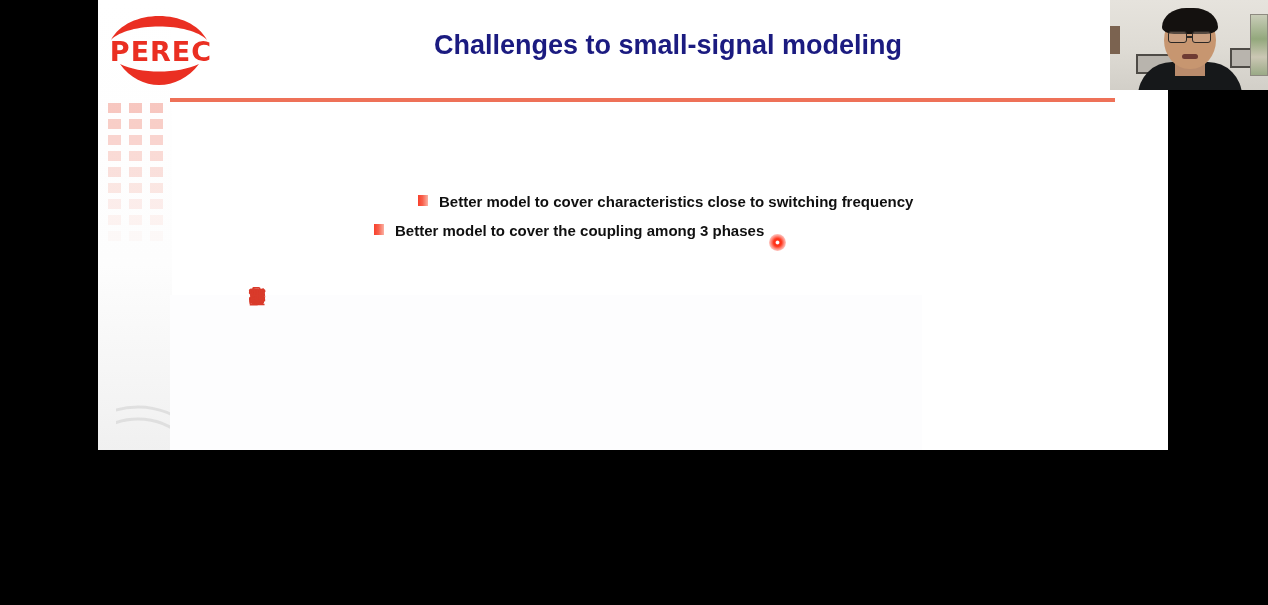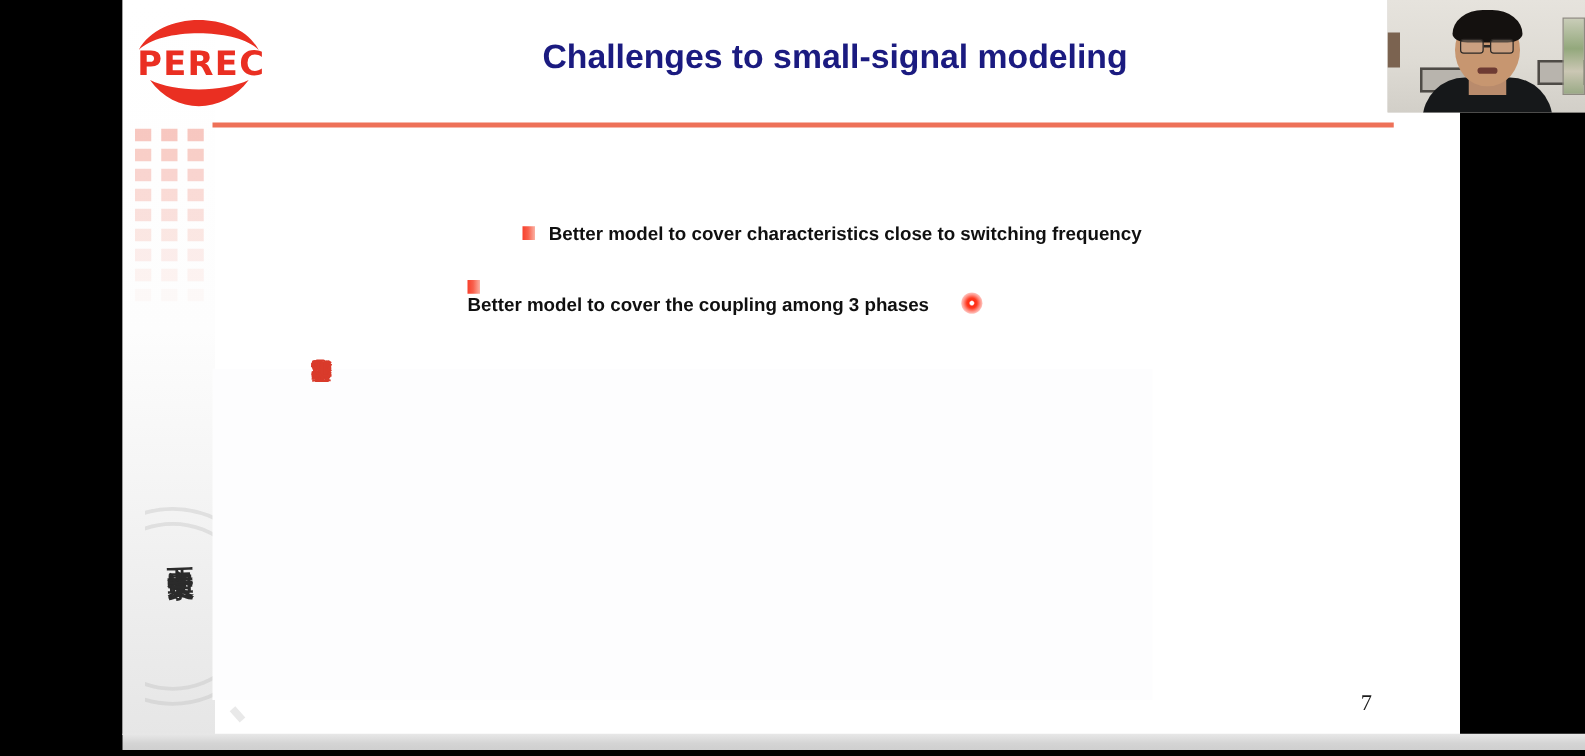--- a/index.html
+++ b/index.html
@@ -10,21 +10,21 @@
   body {
     width: 1268px;
     height: 605px;
     overflow: hidden;
     font-family: "Liberation Sans", sans-serif;
   }
 
   #screen {
     position: relative;
     width: 1268px;
-    height: 605px;
+    height: 450px;
     background: #000000;
     overflow: hidden;
   }
 
   
   #slide {
     position: absolute;
     left: 98px;
     top: 0px;
     width: 1070px;
@@ -199,22 +199,22 @@
   }
   .bullet-text {
     color: #101010;
     font-family: "Liberation Sans", sans-serif;
     font-weight: 700;
   }
   .bullet-text.lvl1 { font-size: 18px; line-height: 22px; }
   .bullet-text.lvl2 { font-size: 15px; line-height: 19px; }
 
   #bullet-0 { left: 236px; top: 130px; }
-  #bullet-1 { left: 276px; top: 178px; padding-left: 44px; }
-  #bullet-2 { left: 276px; top: 221px; flex-direction: column; }
+  #bullet-1 { left: 276px; top: 192px; padding-left: 44px; }
+  #bullet-2 { left: 276px; top: 221px; }
   #bullet-3 { left: 236px; top: 333px; }
 
   
   #laser-pointer {
     position: absolute;
     left: 671px;
     top: 234px;
     width: 17px;
     height: 17px;
     border-radius: 50%;

